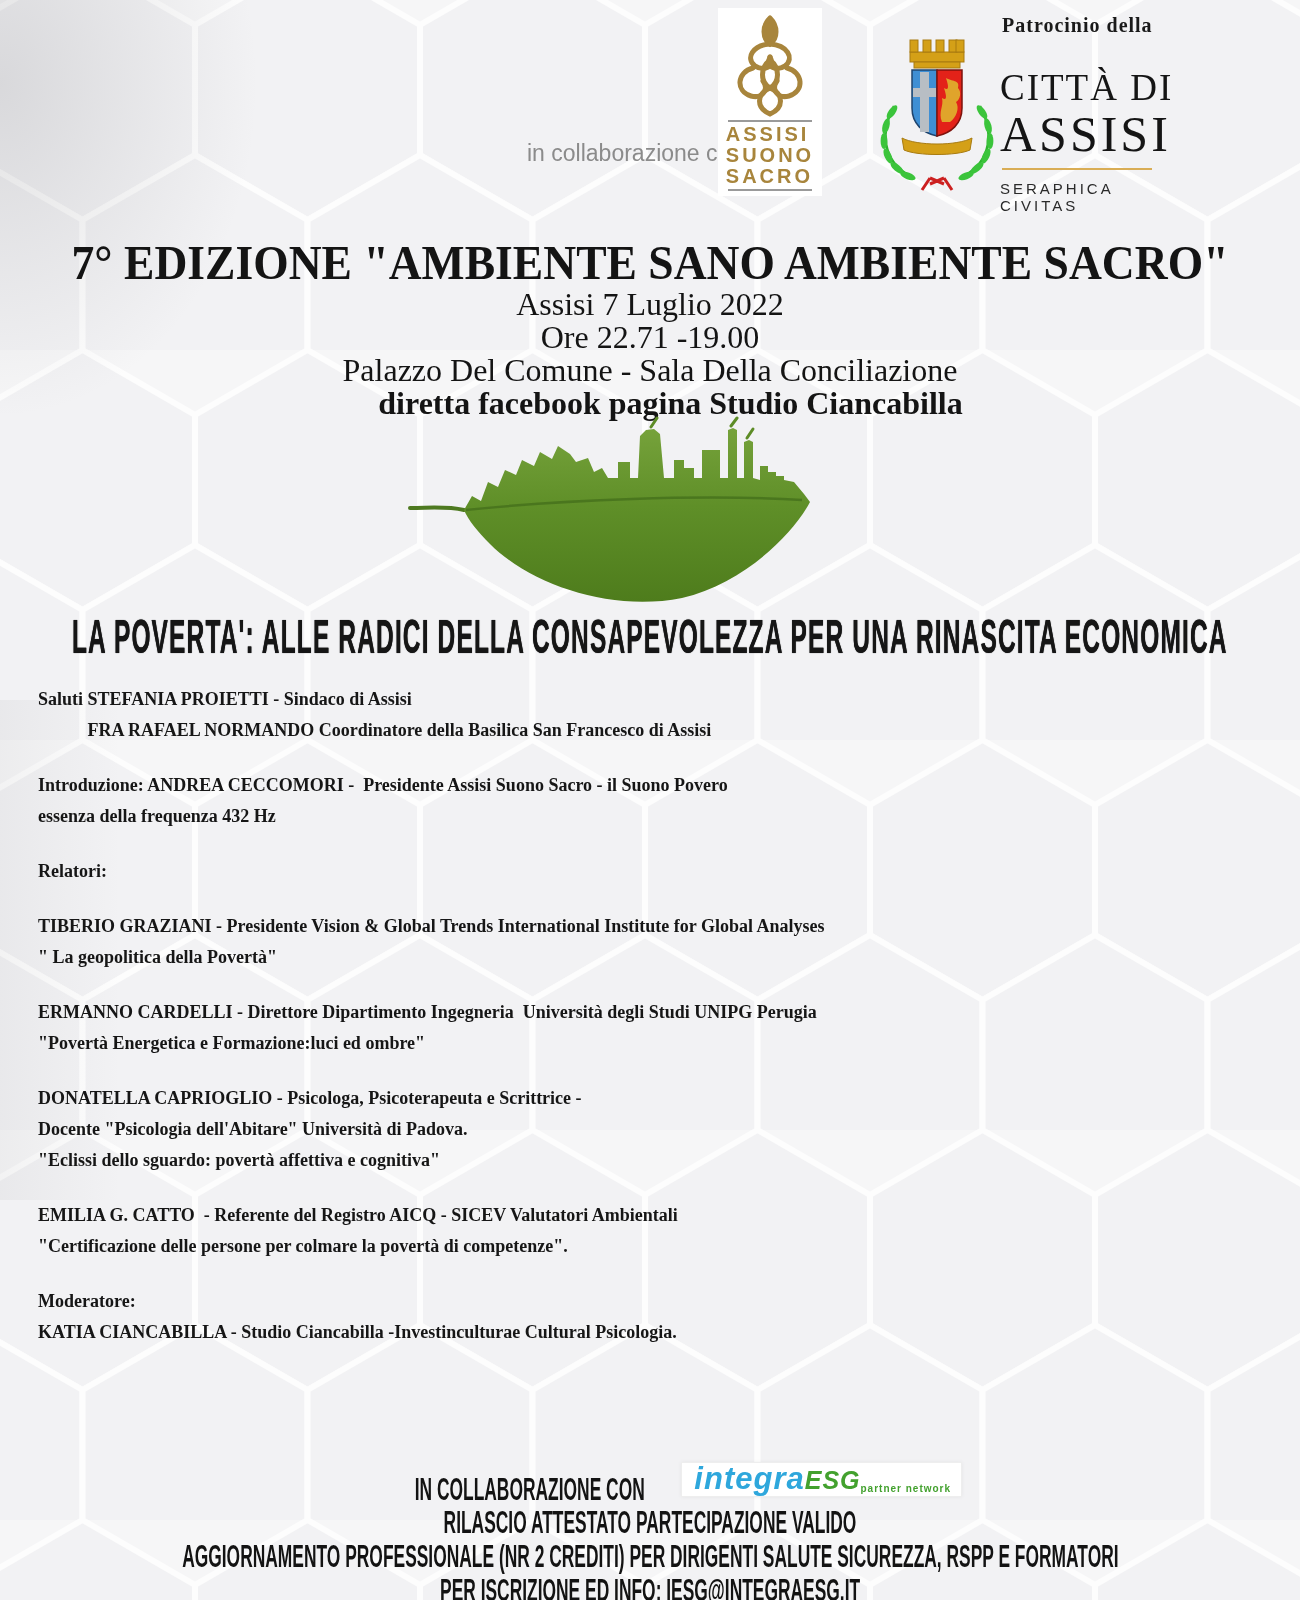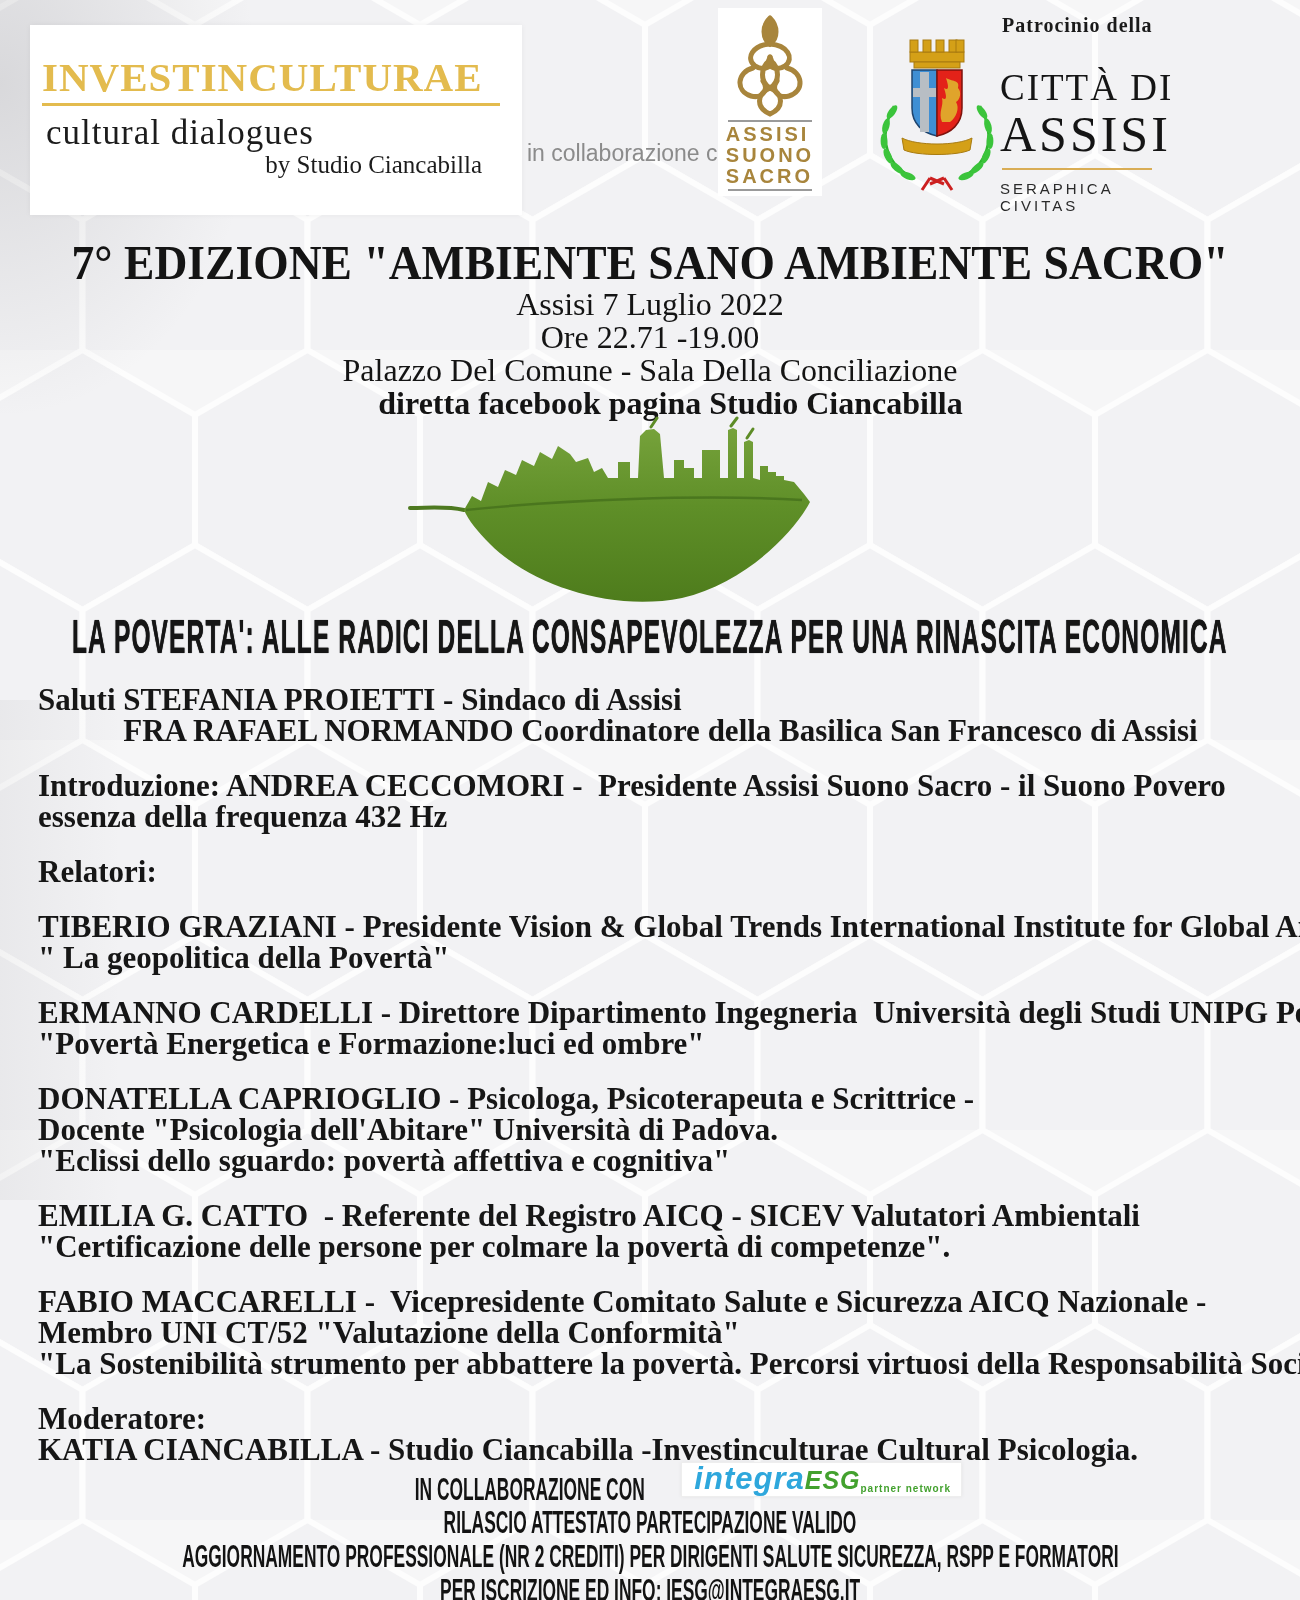--- a/index.html
+++ b/index.html
@@ -88,21 +88,21 @@
   .headline{
     font-family:"Liberation Sans",sans-serif;
     font-size:43px;font-weight:700;letter-spacing:2px;color:#161616;
     white-space:nowrap;transform:scaleX(.57) scaleY(1.12);transform-origin:center;
     text-shadow:0 0 1px #000;
   }
 
   
   .program{
     position:absolute;left:38px;top:684px;width:1262px;
-    font-size:31px;font-weight:700;line-height:31px;color:#161616;
+    font-size:18px;font-weight:700;line-height:31px;color:#161616;
   }
   .para{white-space:pre;margin:0 0 24px 0;}
 
   
   .footer{position:absolute;left:0;top:1462px;width:100%;}
   .frow{display:flex;justify-content:center;align-items:flex-end;height:34px;}
   .cond{
     font-family:"Liberation Sans",sans-serif;
     font-size:29px;font-weight:700;color:#131313;
     white-space:nowrap;transform:scaleX(.60) scaleY(1.05);transform-origin:center;
@@ -144,25 +144,20 @@
         </g>
       </pattern>
     </defs>
     <rect width="1300" height="1600" fill="url(#hexpat)" opacity="0.75"></rect>
   </svg>
   <div class="shade-tl"></div>
   <div class="shade-l"></div>
 
   <div class="layer">
 
-    <div class="invest-box">
-      <div class="invest-title">INVESTINCULTURAE</div>
-      <div class="invest-sub">cultural dialogues</div>
-      <div class="invest-by">by Studio Ciancabilla</div>
-    </div>
 
     <div class="collab-label">in collaborazione con</div>
 
     <div class="ass-box">
       <svg class="ass-mono" width="88" height="106" viewBox="0 0 88 106" xmlns="http://www.w3.org/2000/svg">
         <g stroke="#a8853c" stroke-width="5" fill="none" stroke-linecap="round">
           <path d="M44,6 C36,14 36,26 44,32 C52,26 52,14 44,6" fill="#a8853c"></path>
           <path d="M44,32 C27,33 19,46 29,54 C39,60 49,54 44,45"></path>
           <path d="M44,32 C61,33 69,46 59,54 C49,60 39,54 44,45"></path>
           <path d="M27,56 C11,60 9,79 25,84 C37,87 43,77 37,69"></path>
@@ -281,23 +276,20 @@
       <p class="para">Relatori:</p>
       <p class="para">TIBERIO GRAZIANI - Presidente Vision &amp; Global Trends International Institute for Global Analyses
 " La geopolitica della Povertà"</p>
       <p class="para">ERMANNO CARDELLI - Direttore Dipartimento Ingegneria  Università degli Studi UNIPG Perugia
 "Povertà Energetica e Formazione:luci ed ombre"</p>
       <p class="para">DONATELLA CAPRIOGLIO - Psicologa, Psicoterapeuta e Scrittrice -
 Docente "Psicologia dell'Abitare" Università di Padova.
 "Eclissi dello sguardo: povertà affettiva e cognitiva"</p>
       <p class="para">EMILIA G. CATTO  - Referente del Registro AICQ - SICEV Valutatori Ambientali
 "Certificazione delle persone per colmare la povertà di competenze".</p>
-      <p class="para">FABIO MACCARELLI -  Vicepresidente Comitato Salute e Sicurezza AICQ Nazionale -
-Membro UNI CT/52 "Valutazione della Conformità"
-"La Sostenibilità strumento per abbattere la povertà. Percorsi virtuosi della Responsabilità Sociale d'Impresa"</p>
       <p class="para">Moderatore:
 KATIA CIANCABILLA - Studio Ciancabilla -Investinculturae Cultural Psicologia.</p>
     </div>
 
     <div class="footer">
       <div class="frow frow1">
         <div class="cond">IN COLLABORAZIONE CON</div>
         <div class="integra-box">
           <div class="integra-line">
             <span class="integra-part1">integra</span>

